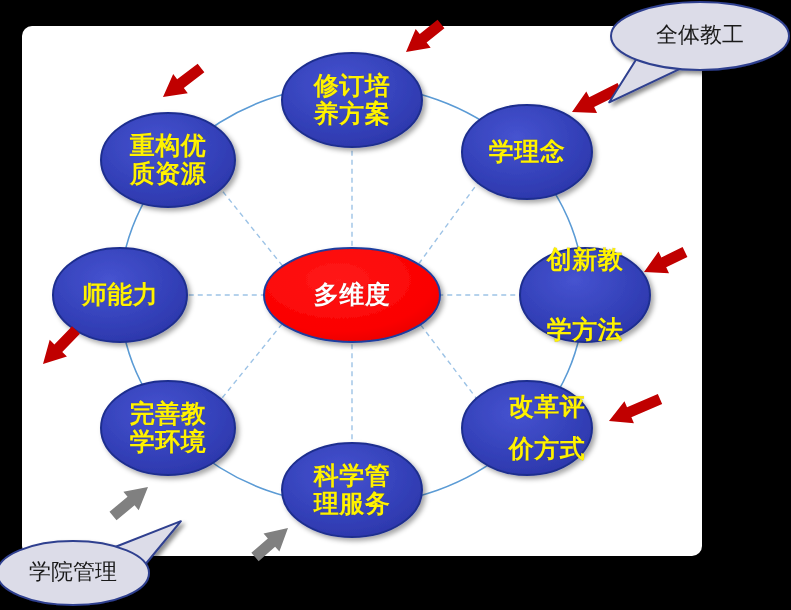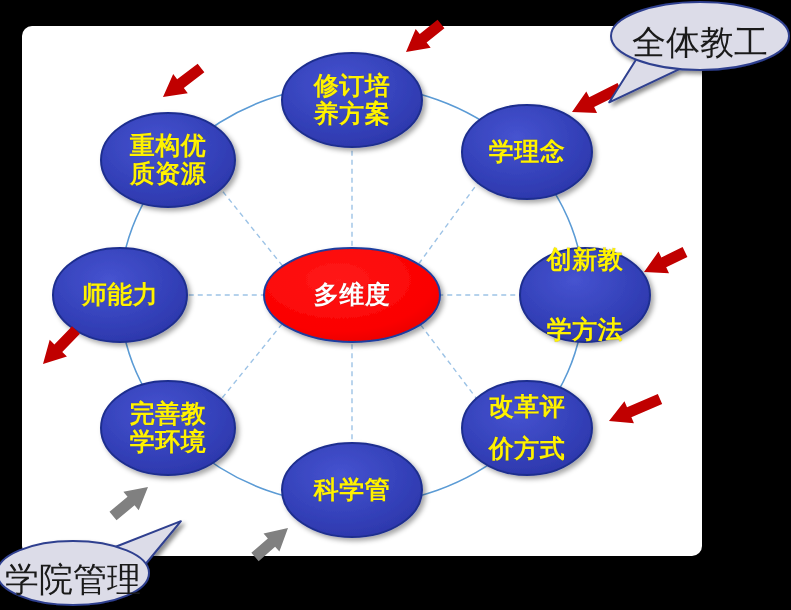--- a/index.html
+++ b/index.html
@@ -44,21 +44,21 @@
   }
   .hub-text{
     color:#ffffff;
     font-size:25px;
     text-shadow:0 0 1px rgba(0,0,0,.3);
   }
   
   .callout-text{
     position:absolute;
     font-family:Liberation Serif, serif;
-    font-size:34px;
+    font-size:22px;
     color:#1a1a1a;
     white-space:nowrap;
     pointer-events:none;
   }
 </style>
 </head>
 <body>
 
 <div id="stage">
 
@@ -119,26 +119,27 @@
         <span>修订培</span>
         <span>养方案</span>
       </div>
       <div class="node-text spoke-text" style="left: 462px; top: 105px; width: 130px; height: 94px;">
         <span>学理念</span>
       </div>
       <div class="node-text spoke-text" style="left: 520px; top: 248px; width: 130px; height: 94px; gap: 42px;">
         <span>创新教</span>
         <span>学方法</span>
       </div>
-      <div class="node-text spoke-text" style="left: 462px; top: 381px; width: 130px; height: 94px; gap: 14px;">
+      <div class="node-text spoke-text" style="left: 482px; top: 381px; width: 130px; height: 94px; gap: 14px;">
         <span>改革评</span>
         <span>价方式</span>
       </div>
       <div class="node-text spoke-text" style="left: 282px; top: 443px; width: 140px; height: 94px;">
         <span>科学管</span>
+        <span>理服务</span>
       </div>
       <div class="node-text spoke-text" style="left: 101px; top: 381px; width: 134px; height: 94px;">
         <span>完善教</span>
         <span>学环境</span>
       </div>
       <div class="node-text spoke-text" style="left: 53px; top: 248px; width: 134px; height: 94px;">
         <span>师能力</span>
       </div>
       <div class="node-text spoke-text" style="left: 101px; top: 113px; width: 134px; height: 94px;">
         <span>重构优</span>

